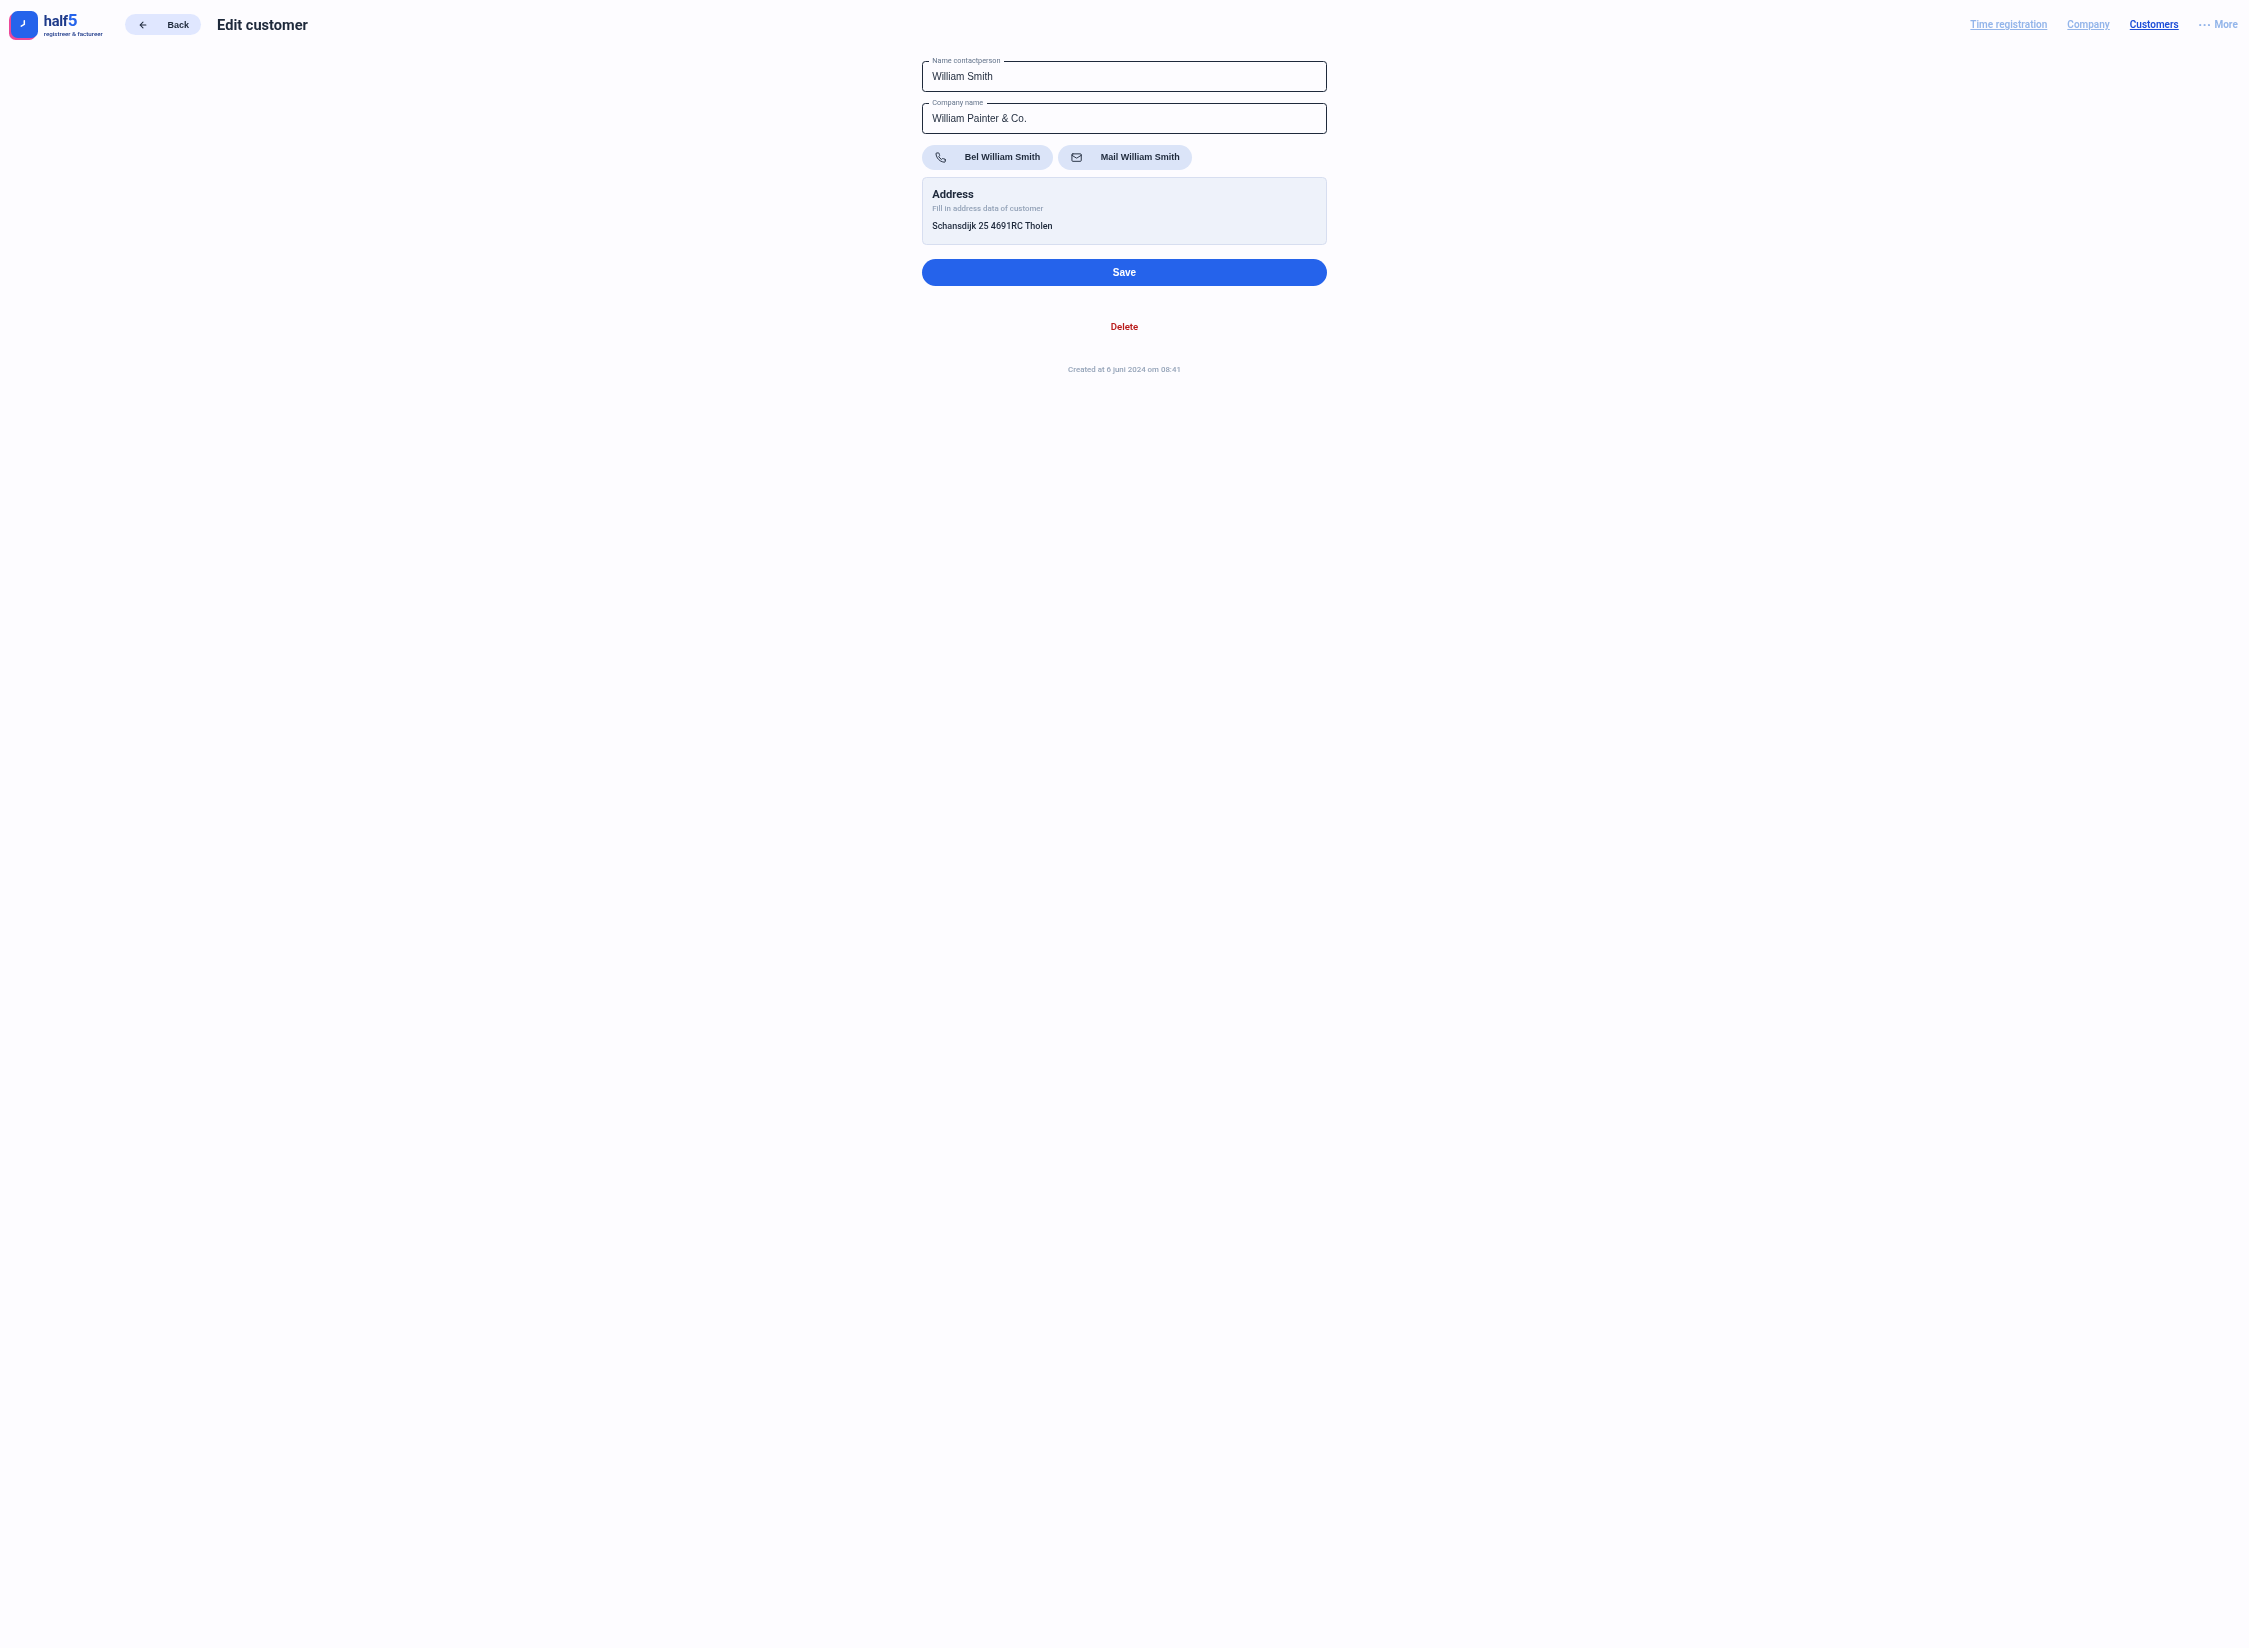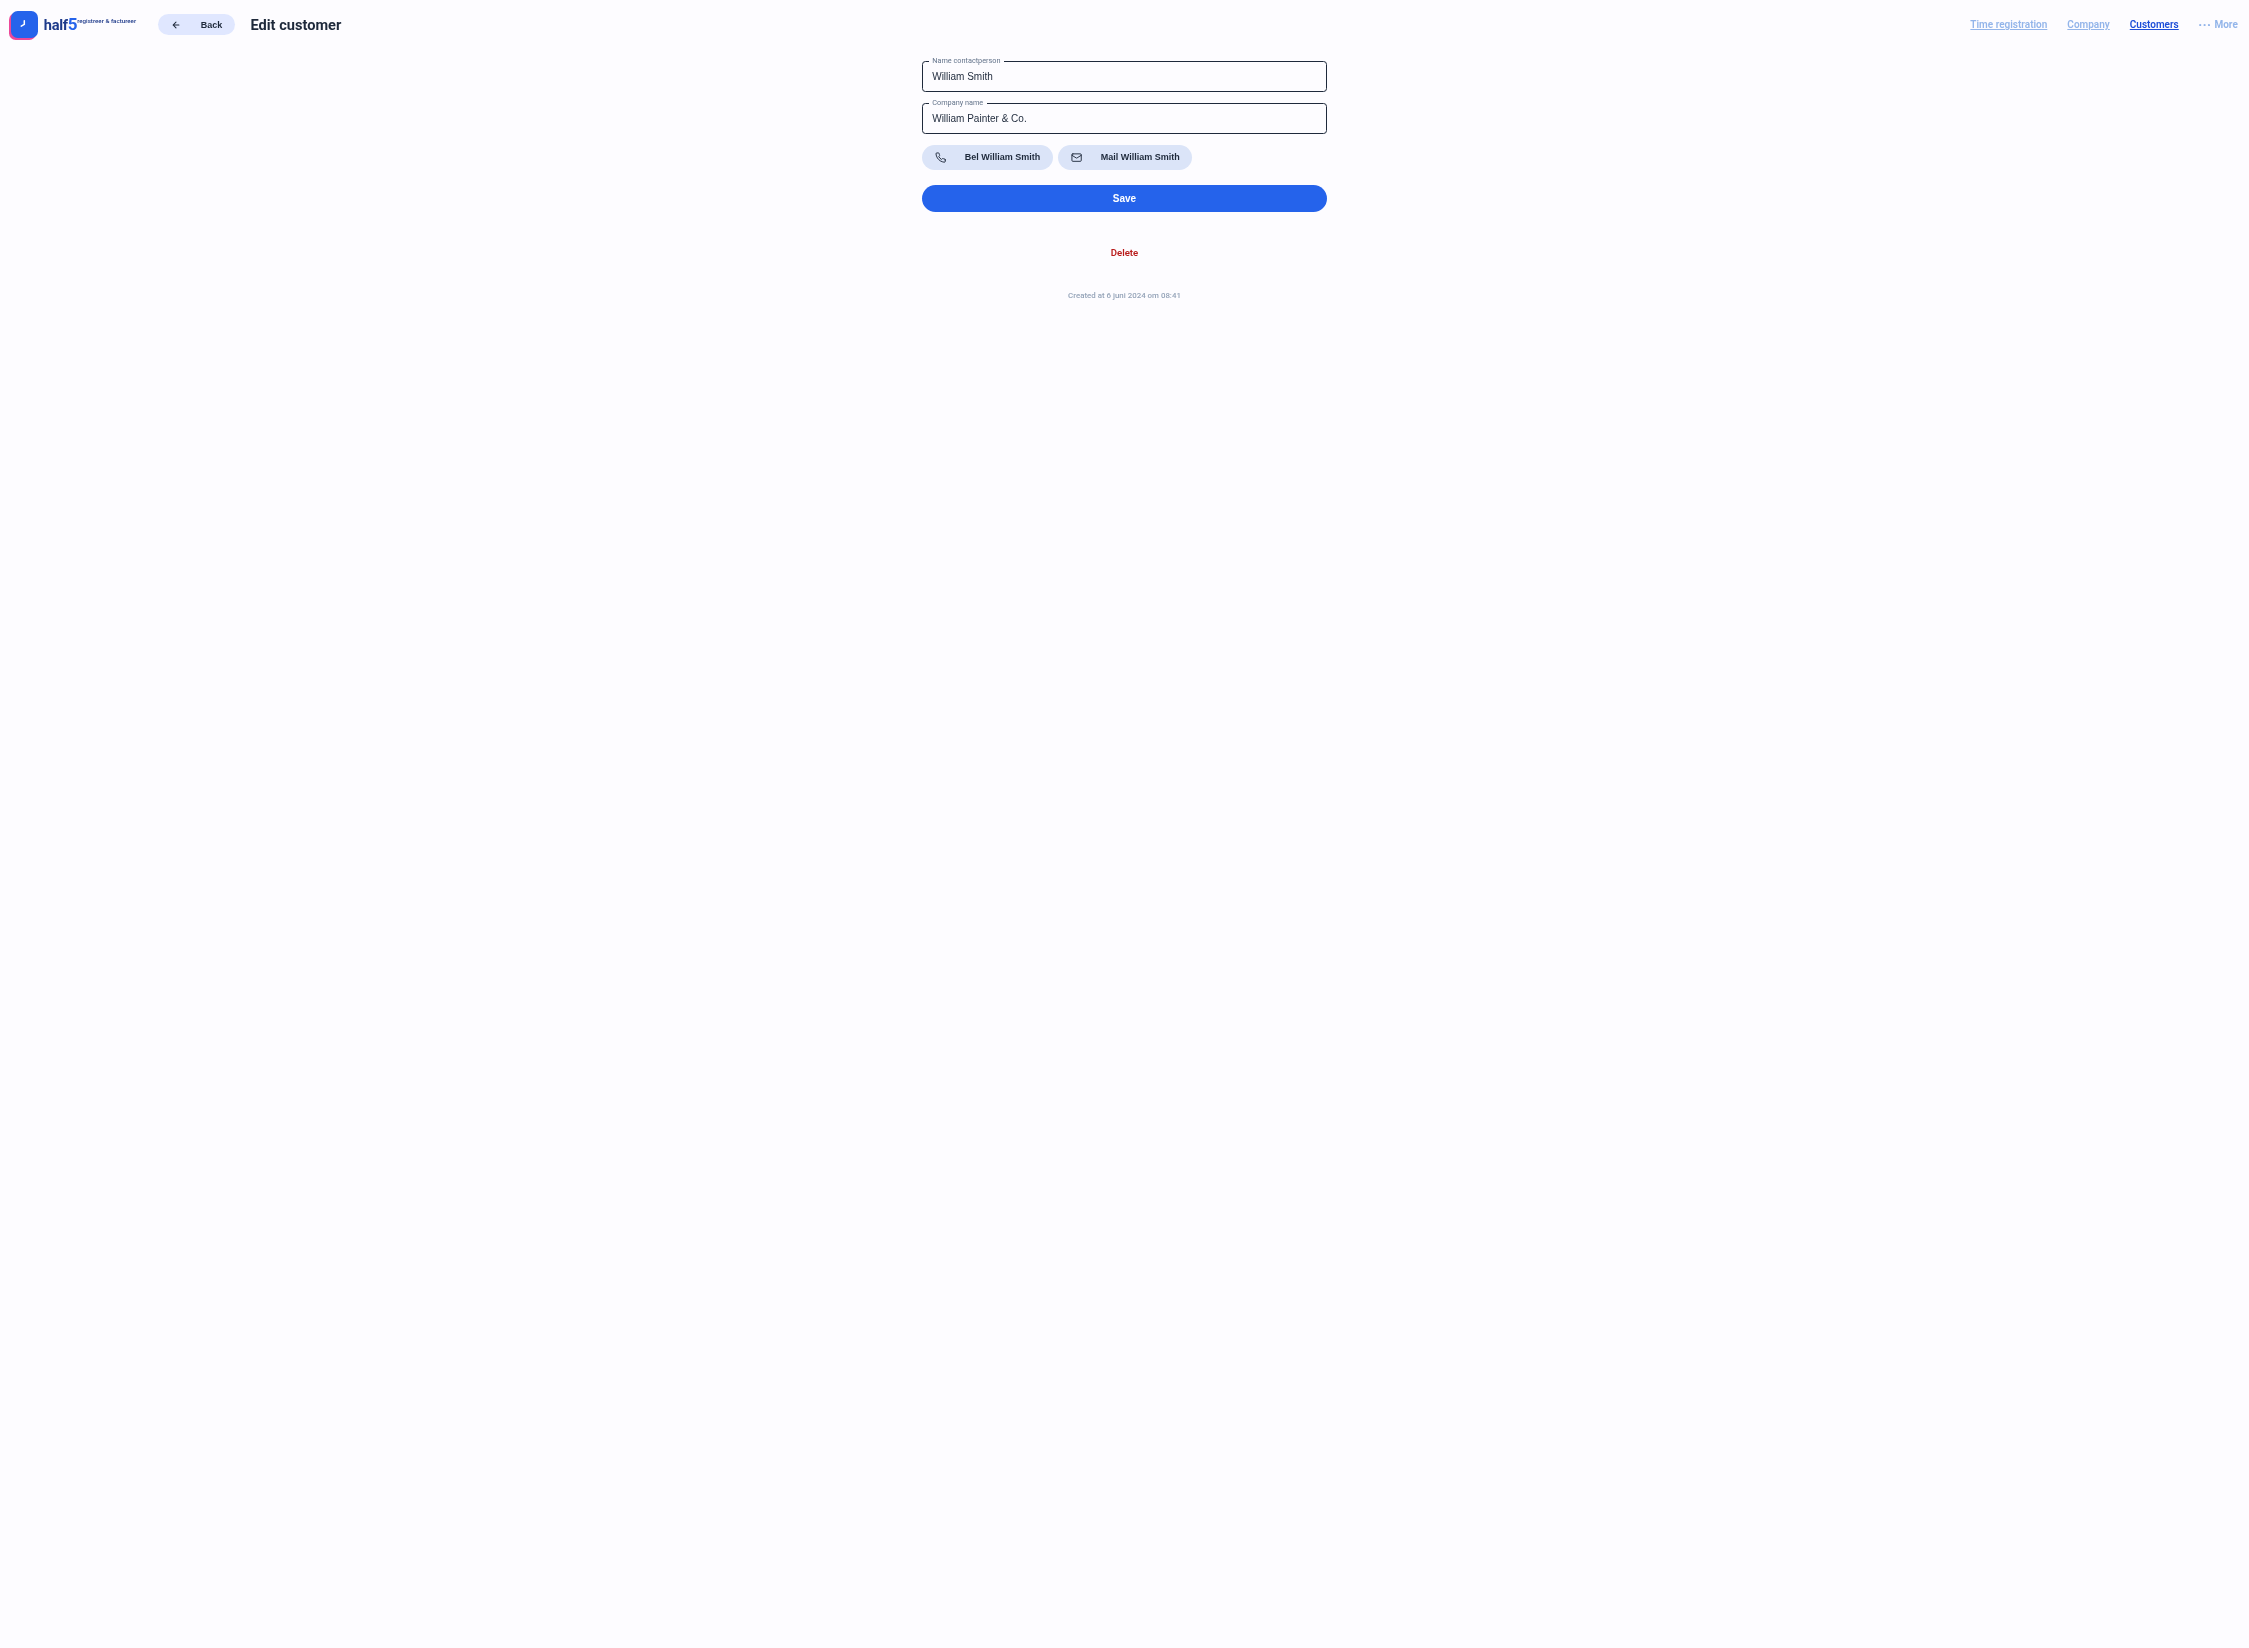--- a/index.html
+++ b/index.html
@@ -50,21 +50,21 @@
       z-index: -1;
     }
     
     .logo-icon svg {
       width: 14.6px;
       height: 14.6px;
     }
     
     .logo-text {
       display: flex;
-      flex-direction: row;
+      flex-direction: column;
     }
     
     .logo-title {
       font-size: 14.6px;
       font-weight: 700;
       color: #1e3a8a;
       line-height: 1;
       letter-spacing: -0.3px;
     }
     
@@ -323,20 +323,25 @@
     </button>
     <button class="pill-button">
       <svg viewBox="0 0 24 24" fill="none" stroke="#1e293b" stroke-width="2" stroke-linecap="round" stroke-linejoin="round">
         <rect x="2" y="4" width="20" height="16" rx="2"></rect>
         <path d="m22 7-8.97 5.7a1.94 1.94 0 0 1-2.06 0L2 7"></path>
       </svg>
       <span>Mail William Smith</span>
     </button>
   </div>
   
+  <div class="info-card">
+    <div class="card-title">Address</div>
+    <div class="card-subtitle">Fill in address data of customer</div>
+    <div class="card-value">Schansdijk 25 4691RC Tholen</div>
+  </div>
   
   
   
   <button class="save-button">Save</button>
   
   <a class="delete-link">Delete</a>
   
   <div class="created-text">Created at 6 juni 2024 om 08:41</div>
   
 </div>

